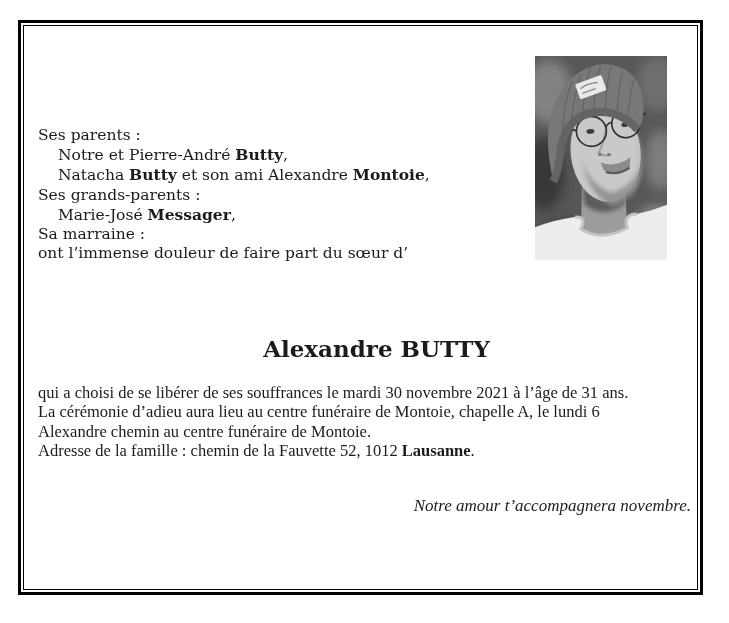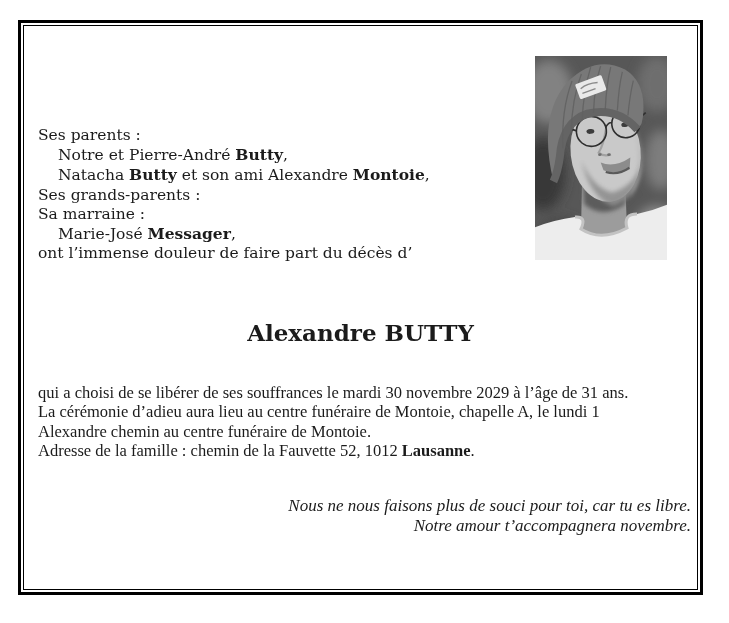--- a/index.html
+++ b/index.html
@@ -31,21 +31,21 @@
   }
   .photo svg{display:block;}
   .family{
     position:absolute;left:38px;top:126px;
     font-size:15.5px;line-height:19.2px;
     white-space:nowrap;
   }
   .family .line.indent{padding-left:20px;}
   .bold{font-weight:bold;}
   .title{
-    position:absolute;left:18px;top:319px;width:685px;margin:0;
+    position:absolute;left:18px;top:319px;width:685px;margin:16px;
     text-align:center;
     font-size:23px;font-weight:bold;line-height:28px;
     font-family:"DejaVu Serif", serif;
   }
   .announcement{
     position:absolute;left:38px;top:383px;width:660px;
     font-family:"Liberation Serif", serif;
     font-size:16.5px;line-height:19.4px;
     white-space:nowrap;
   }
@@ -142,32 +142,31 @@
         </g>
       </g>
     </svg>
   </div>
 
   <div class="family">
       <div class="line"><span class="">Ses parents :</span></div>
       <div class="line indent"><span class="">Notre et Pierre-André </span><span class="bold">Butty</span><span class="">,</span></div>
       <div class="line indent"><span class="">Natacha </span><span class="bold">Butty</span><span class=""> et son ami Alexandre </span><span class="bold">Montoie</span><span class="">,</span></div>
       <div class="line"><span class="">Ses grands-parents :</span></div>
+      <div class="line indent"><span class="">Marie-José </span><span class="bold">Messager</span><span class="">,</span></div>
       <div class="line"><span class="">Sa marraine :</span></div>
-      <div class="line indent"><span class="">Marie-José </span><span class="bold">Messager</span><span class="">,</span></div>
-      <div class="line"><span class="">ont l’immense douleur de faire part du décès d’</span></div>
+      <div class="line"><span class="">ont l’immense douleur de faire part du sœur d’</span></div>
     </div>
 
   <h1 class="title">Alexandre BUTTY</h1>
 
   <div class="announcement">
-      <div class="line"><span class="">qui a choisi de se libérer de ses souffrances le mardi 30 novembre 2029 à l’âge de 31 ans.</span></div>
-      <div class="line"><span class="">La cérémonie d’adieu aura lieu au centre funéraire de Montoie, chapelle A, le lundi 1</span></div>
+      <div class="line"><span class="">qui a choisi de se libérer de ses souffrances le mardi 30 novembre 2021 à l’âge de 31 ans.</span></div>
+      <div class="line"><span class="">La cérémonie d’adieu aura lieu au centre funéraire de Montoie, chapelle A, le lundi 6</span></div>
       <div class="line"><span class="">Alexandre chemin au centre funéraire de Montoie.</span></div>
       <div class="line"><span class="">Adresse de la famille : chemin de la Fauvette 52, 1012 </span><span class="bold">Lausanne</span><span class="">.</span></div>
     </div>
 
   <div class="farewell">
-      <div class="line">Nous ne nous faisons plus de souci pour toi, car tu es libre.</div>
       <div class="line">Notre amour t’accompagnera novembre.</div>
     </div>
 
 </div>
 
 </body></html>

